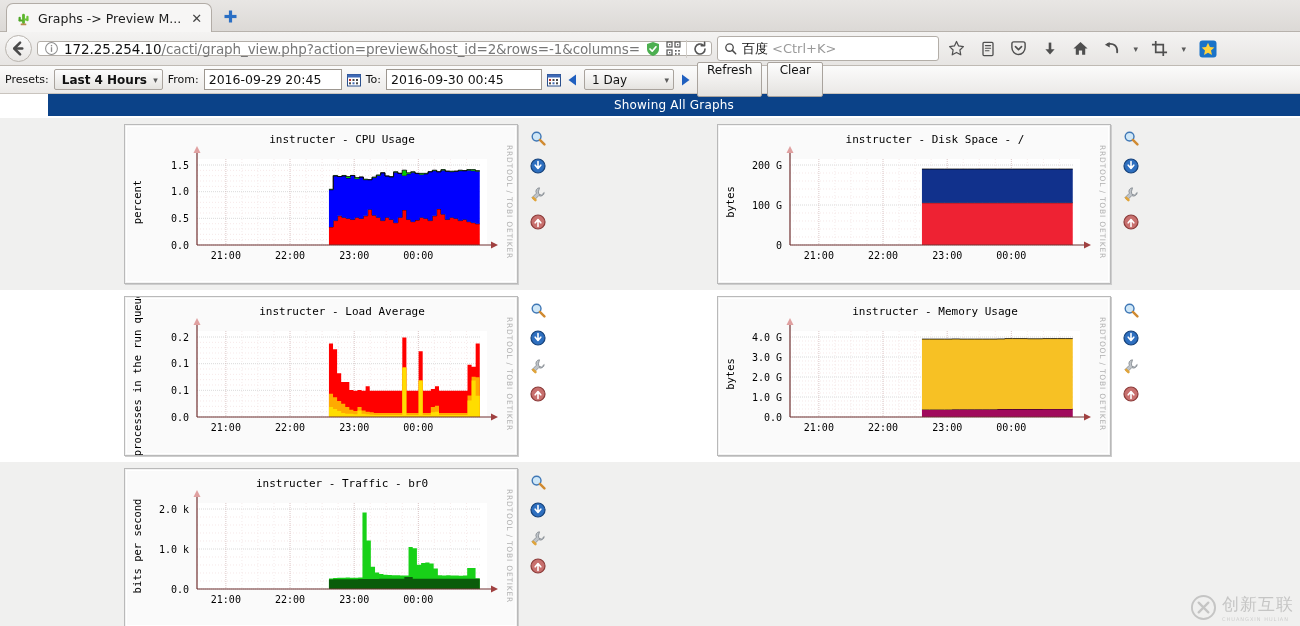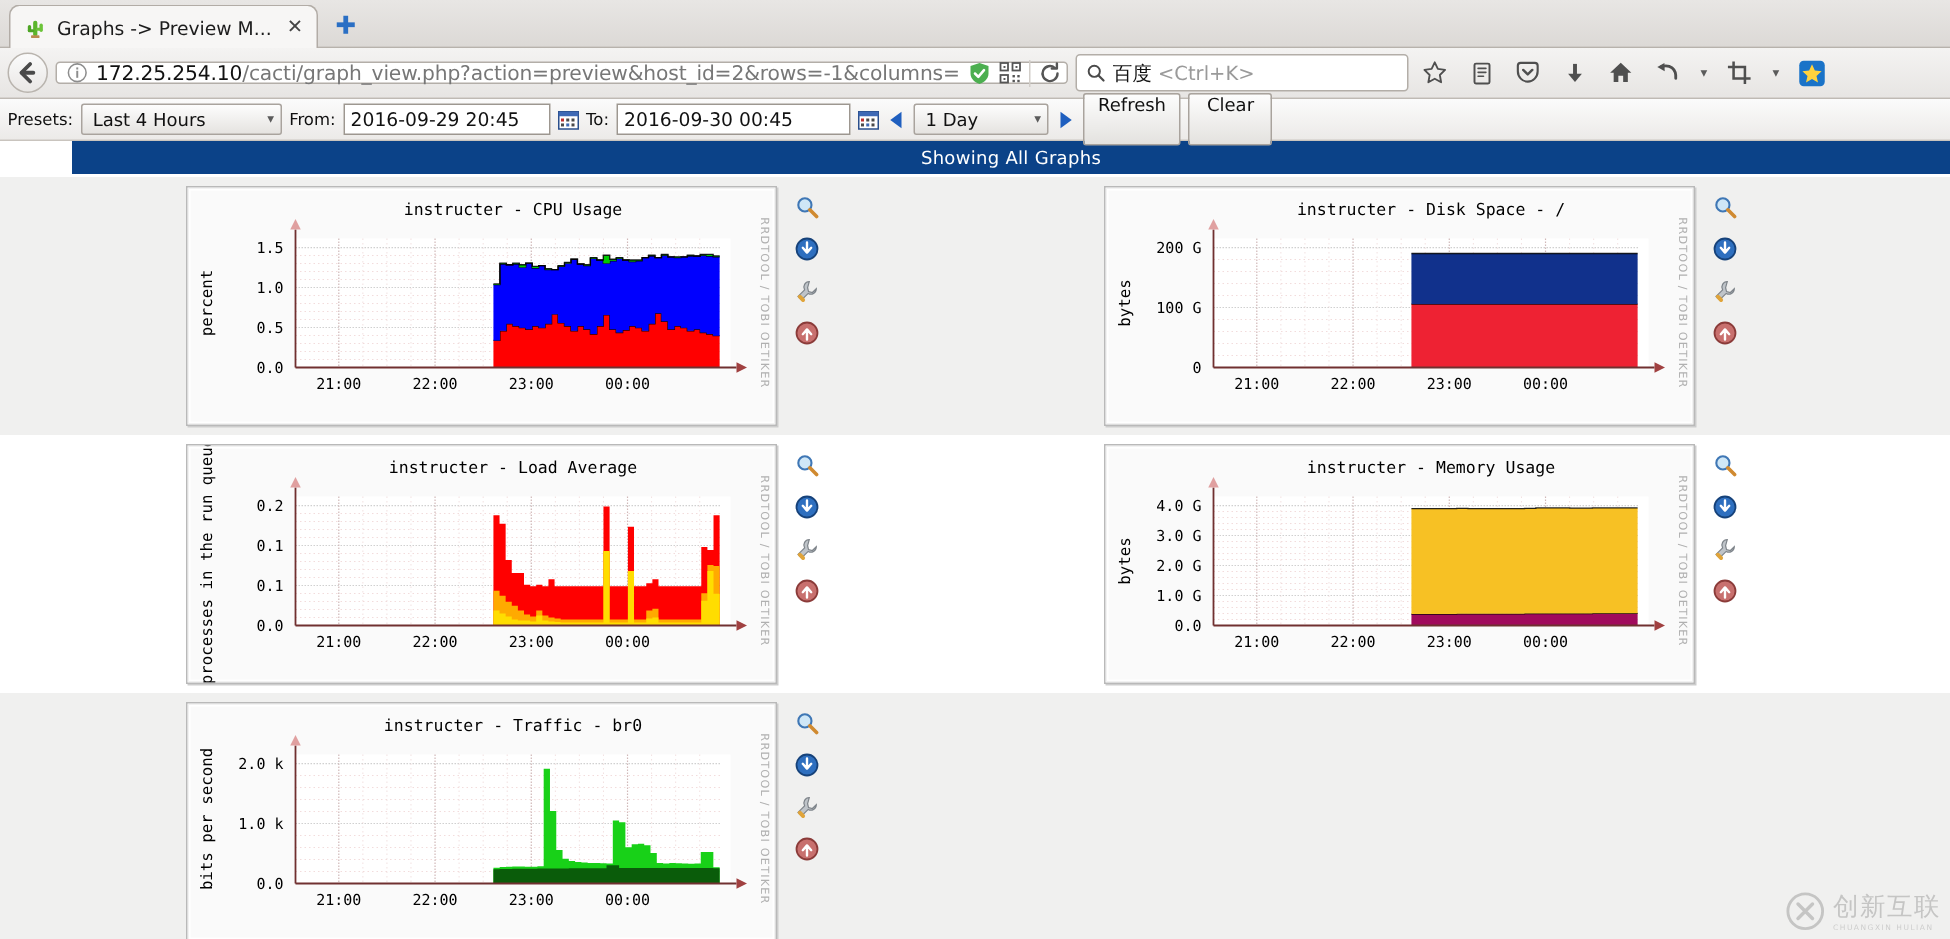--- a/index.html
+++ b/index.html
@@ -111,21 +111,21 @@
   .cacti-bar label { font-size: 11px; color: #101010; }
   .sel {
     height: 21px;
     border: 1px solid #a9a39d;
     border-radius: 2px;
     background: linear-gradient(#fdfdfd, #e5e3e0);
     display: flex; align-items: center; justify-content: space-between;
     padding: 0 4px 0 7px;
     font-size: 12px; color: #111;
   }
-  .sel-preset { width: 134px; }
+  .sel-preset { width: 109px; font-weight: bold; }
   .sel-span   { width: 90px; }
   .txtin {
     height: 21px;
     border: 1px solid #9d9790;
     background: #fff;
     font-size: 12.5px; color: #111;
     display: flex; align-items: center;
     padding: 0 4px;
   }
   .txtin.from { width: 138px; }
@@ -172,21 +172,21 @@
   }
   .graph-cell.empty { }
   .graph-box {
     margin-left: 124px;
     background: #f2f2f2;
     border: 1px solid #b9b9b9;
     box-shadow: 1px 1px 0 #cdcdcd;
     padding: 0;
     position: relative;
   }
-  .graph-cell.right .graph-box { margin-left: 86px; }
+  .graph-cell.right .graph-box { margin-left: 67px; }
 
   .graph-svg { display: block; }
 
   .tools {
     display: flex; flex-direction: column;
     gap: 8px;
     margin-left: 12px;
     margin-top: 6px;
   }
   .tool-ic { width: 16px; height: 16px; }

